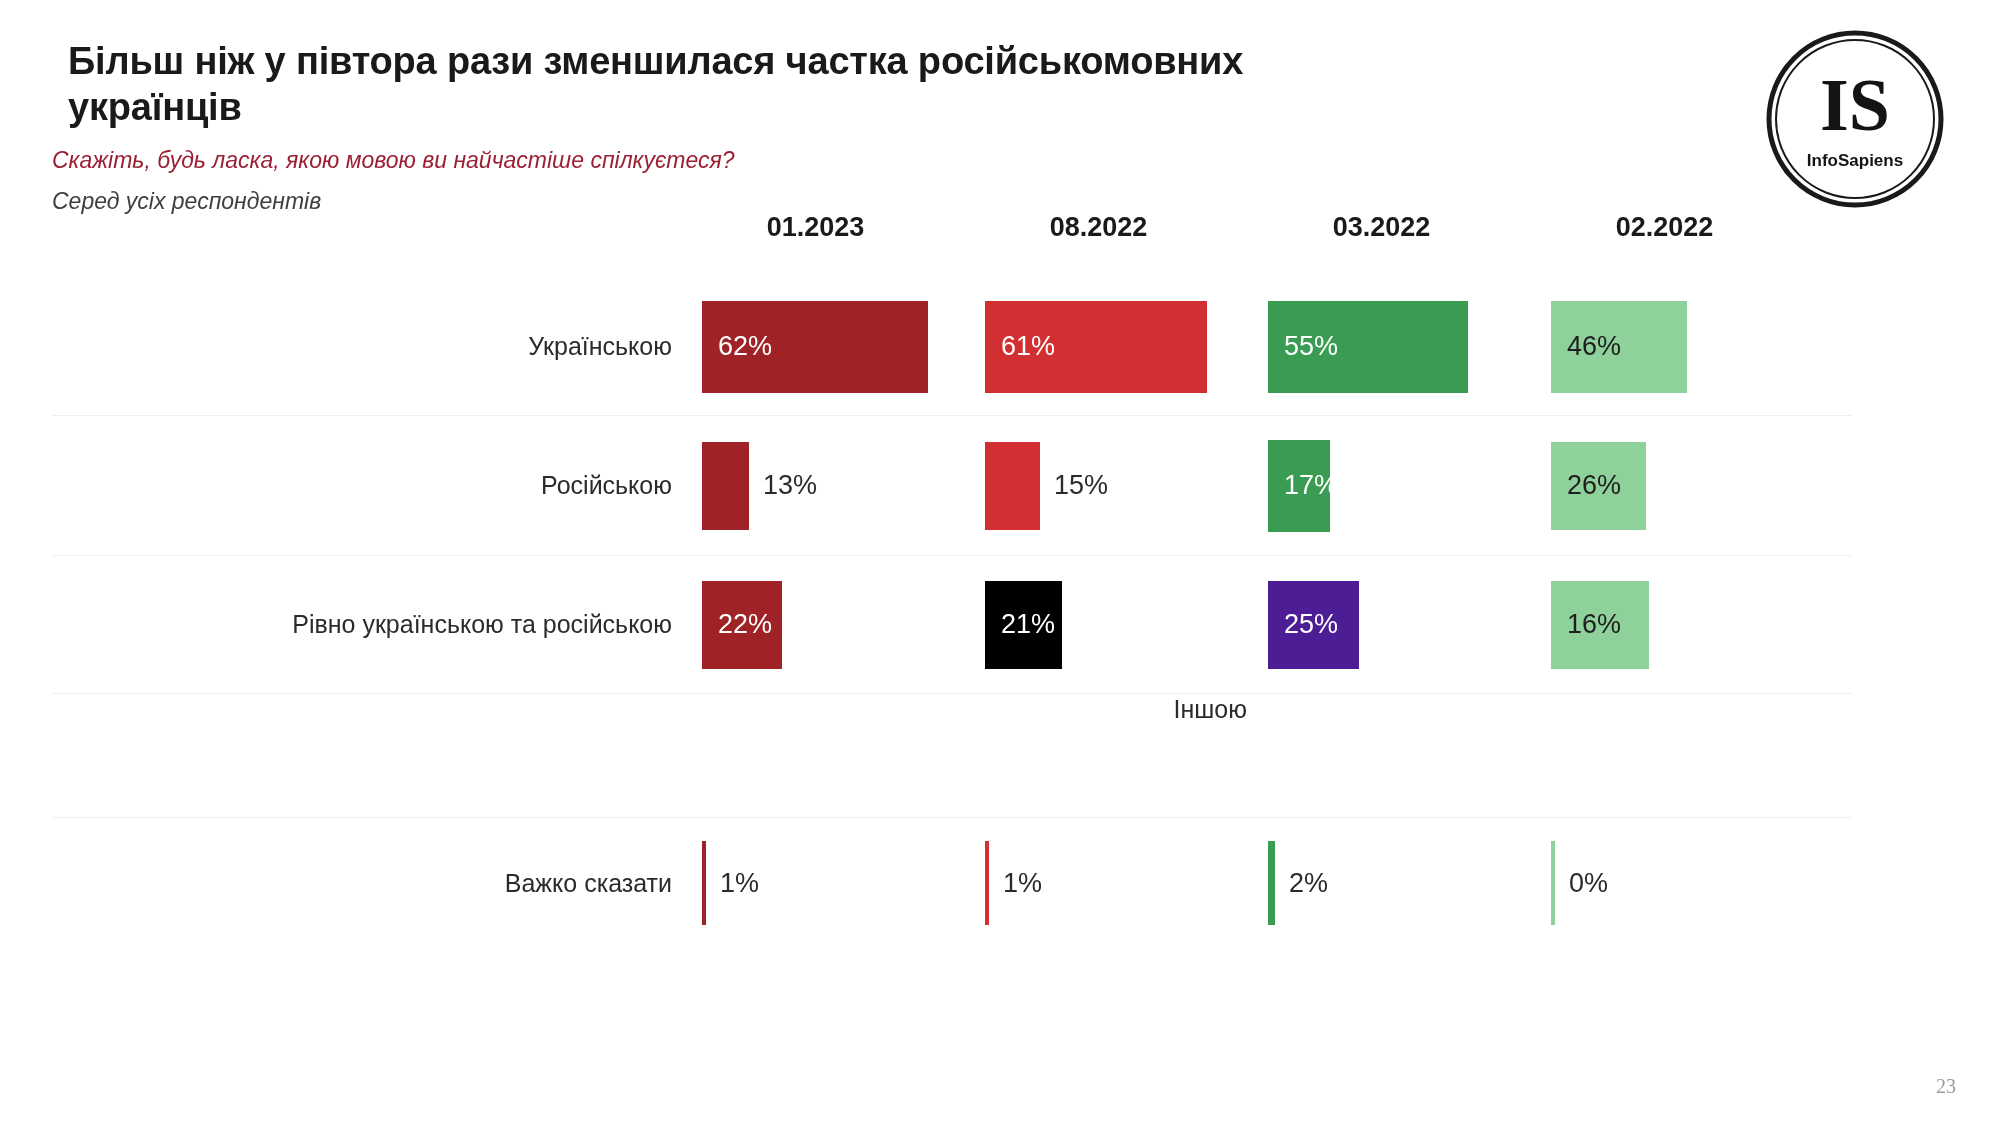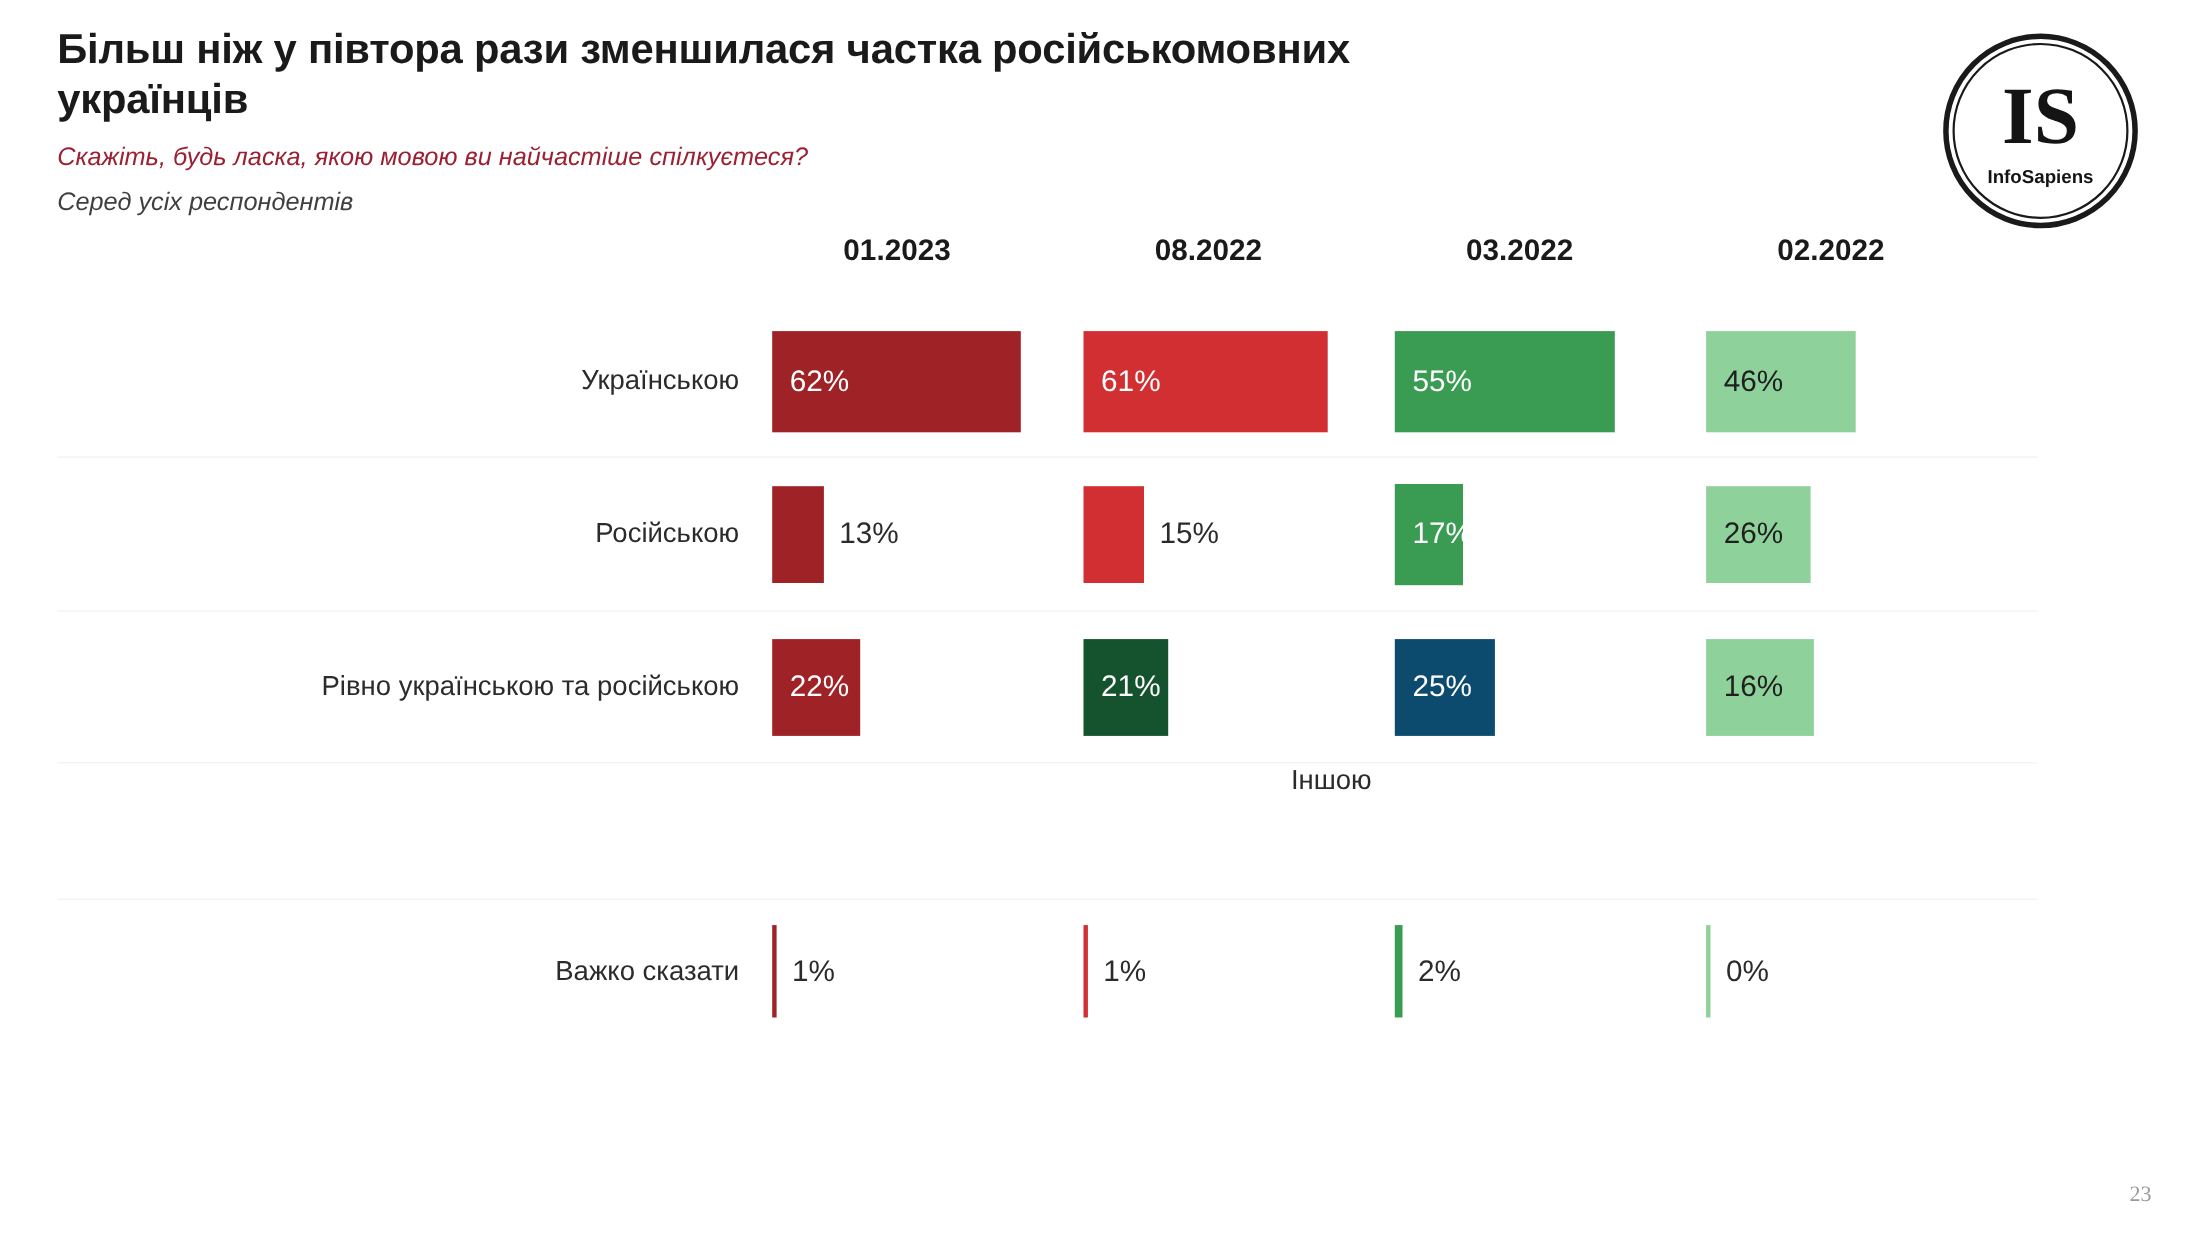--- a/index.html
+++ b/index.html
@@ -28,21 +28,21 @@
     left: 52px;
     top: 22px;
     width: 1250px;
   }
   .title {
     font-size: 38px;
     font-weight: bold;
     line-height: 1.22;
     color: #1a1a1a;
     letter-spacing: -0.2px;
-    margin: 0;
+    margin: 16px;
     max-width: 1230px;
   }
   .subtitle {
     margin-top: 14px;
     font-size: 23px;
     font-style: italic;
     color: #9b2033;
     line-height: 1.2;
   }
   .base-note {
@@ -239,26 +239,26 @@
           </div>
         </div>
         <div class="row" style="height: 138px;">
           <div class="row-label">Рівно українською та російською</div>
           <div class="cell">
             <div class="bar" style="width: 80px; height: 88px; background: rgb(158, 34, 38);">
               <span class="inside-val">22%</span>
             </div>
           </div>
           <div class="cell">
-            <div class="bar" style="width: 77px; height: 88px; background: #14532d;">
+            <div class="bar" style="width: 77px; height: 88px; background: #000000;">
               <span class="inside-val">21%</span>
             </div>
           </div>
           <div class="cell">
-            <div class="bar" style="width: 91px; height: 88px; background: #0c4a6e;">
+            <div class="bar" style="width: 91px; height: 88px; background: #4c1d95;">
               <span class="inside-val">25%</span>
             </div>
           </div>
           <div class="cell">
             <div class="bar" style="width: 98px; height: 88px; background: rgb(142, 209, 154);">
               <span class="inside-val" style="color: rgb(31, 31, 31);">16%</span>
             </div>
           </div>
         </div>
         <div class="row" style="height: 124px; flex-direction: column;">

